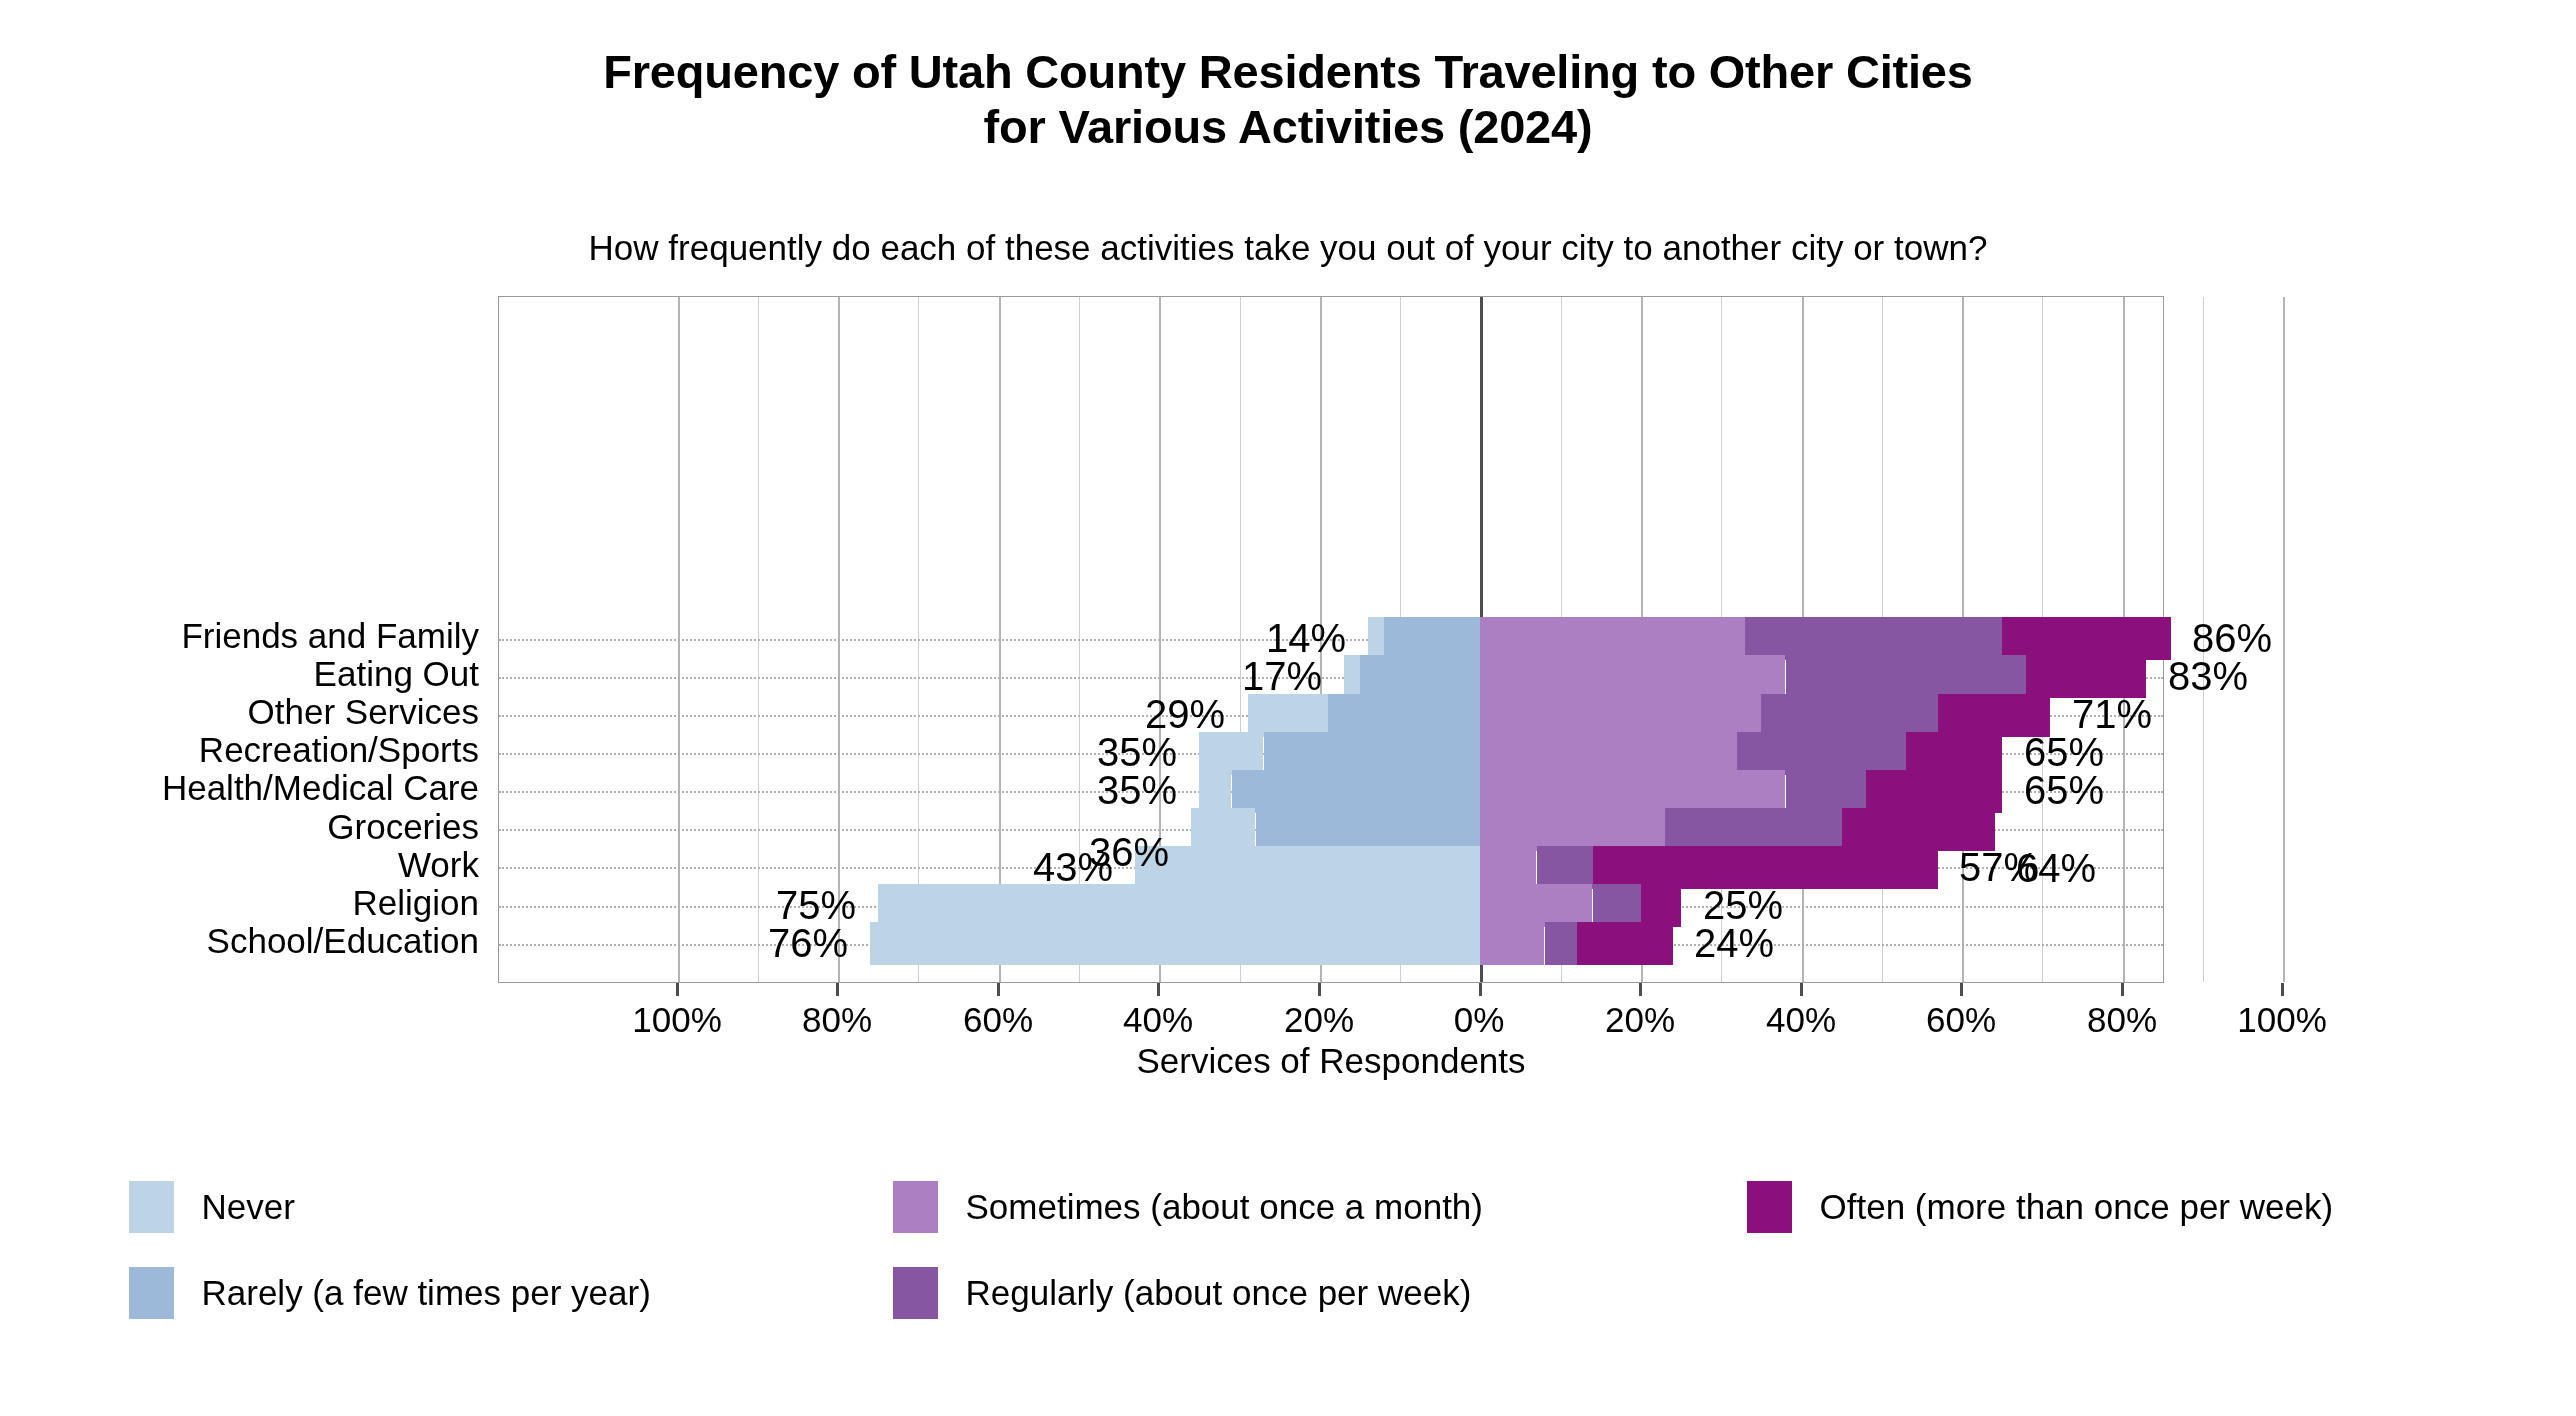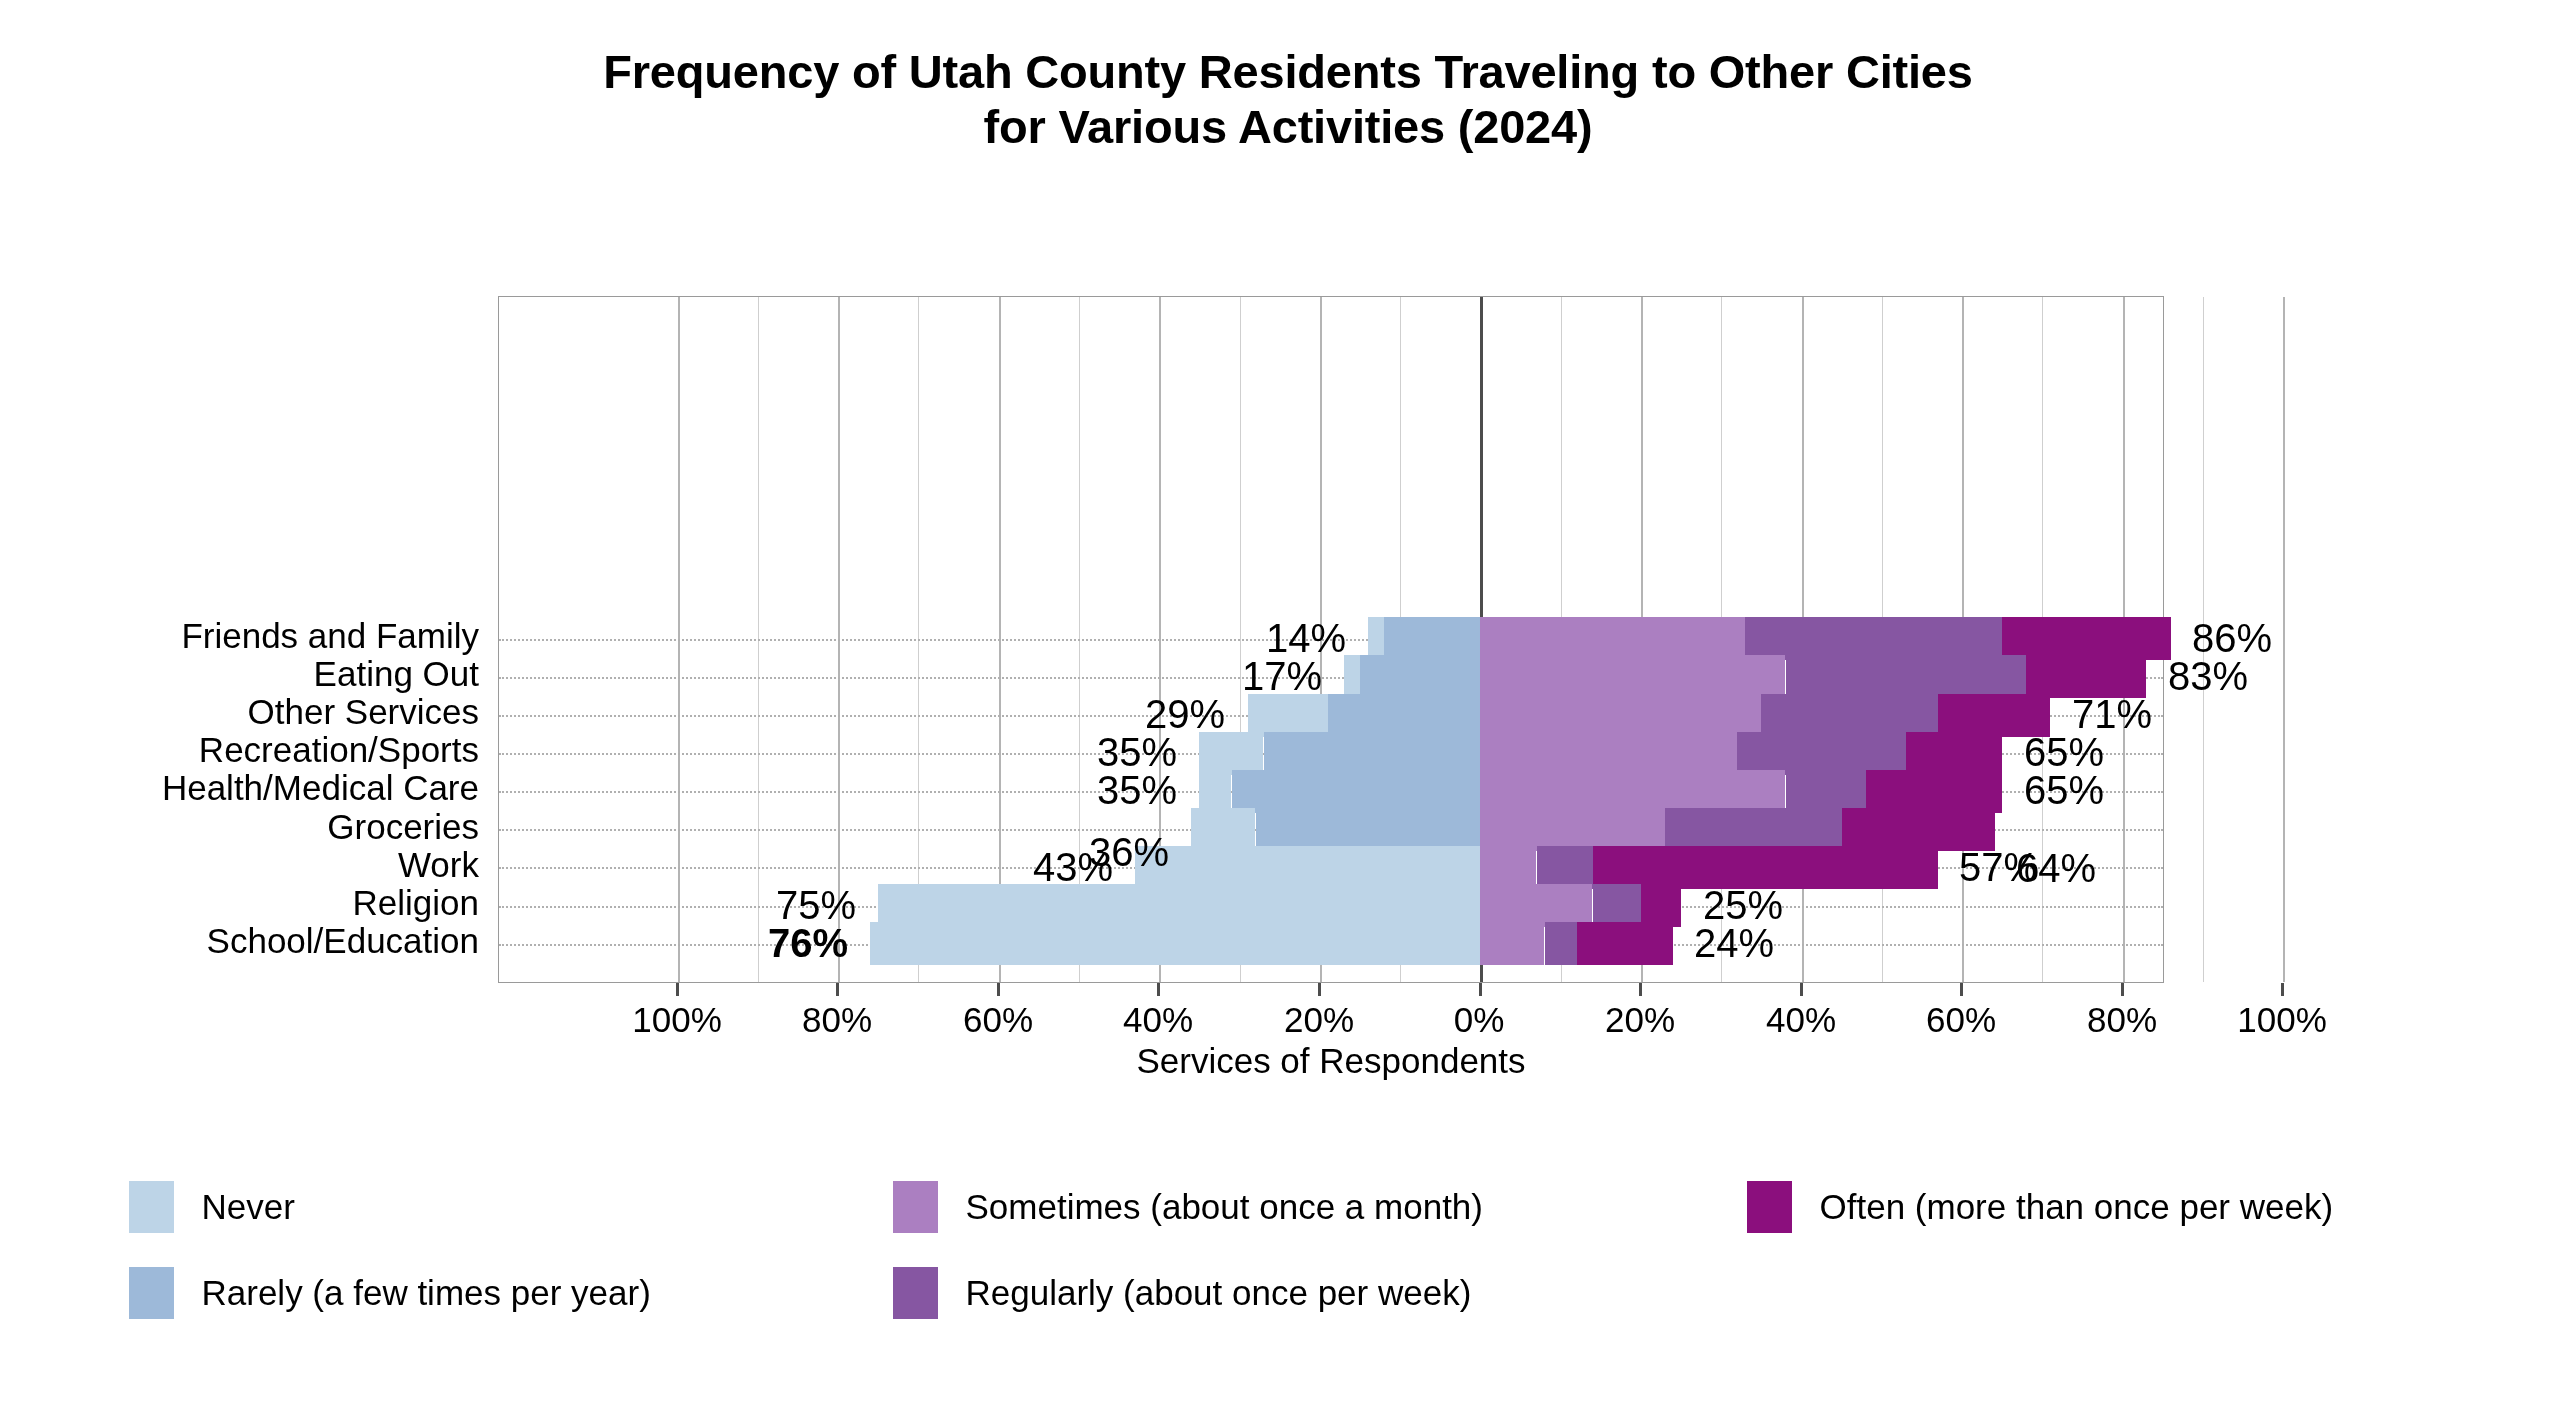--- a/index.html
+++ b/index.html
@@ -68,20 +68,21 @@
 </head>
 <body>
 
 <div id="root">
 
   <div class="title">
     <div>Frequency of Utah County Residents Traveling to Other Cities</div>
     <div>for Various Activities (2024)</div>
   </div>
 
+  <div class="subtitle">How frequently do each of these activities take you out of your city to another city or town?</div>
 
   <div class="plot" id="plot">
       <div class="vgrid" style="left: 179px;"></div>
       <div class="vgrid" style="left: 339px;"></div>
       <div class="vgrid" style="left: 500px;"></div>
       <div class="vgrid" style="left: 660px;"></div>
       <div class="vgrid" style="left: 821px;"></div>
       <div class="vgrid zero" style="left: 981px;"></div>
       <div class="vgrid" style="left: 1142px;"></div>
       <div class="vgrid" style="left: 1303px;"></div>
@@ -190,21 +191,21 @@
       <div class="vlab left" style="top: 752px; left: 1001px; width: 176px;">35%</div>
       <div class="vlab right" style="top: 752px; left: 2024px;">65%</div>
       <div class="vlab left" style="top: 790px; left: 1001px; width: 176px;">35%</div>
       <div class="vlab right" style="top: 790px; left: 2024px;">65%</div>
       <div class="vlab left" style="top: 852px; left: 993px; width: 176px;">36%</div>
       <div class="vlab right" style="top: 868px; left: 2016px;">64%</div>
       <div class="vlab left" style="top: 867px; left: 937px; width: 176px;">43%</div>
       <div class="vlab right" style="top: 867px; left: 1959px;">57%</div>
       <div class="vlab left" style="top: 905px; left: 680px; width: 176px;">75%</div>
       <div class="vlab right" style="top: 905px; left: 1703px;">25%</div>
-      <div class="vlab left" style="top: 943px; left: 672px; width: 176px; font-weight: bold;">76%</div>
+      <div class="vlab left" style="top: 943px; left: 672px; width: 176px;">76%</div>
       <div class="vlab right" style="top: 943px; left: 1694px;">24%</div>
     </div>
   <div id="xaxis" style="position: absolute; left: 0px; top: 983px; width: 2576px; height: 69px;">
       <div class="tick" style="left: 676px;"></div>
       <div class="ticklab" style="left: 677px;">100%</div>
       <div class="tick" style="left: 836px;"></div>
       <div class="ticklab" style="left: 837px;">80%</div>
       <div class="tick" style="left: 997px;"></div>
       <div class="ticklab" style="left: 998px;">60%</div>
       <div class="tick" style="left: 1157px;"></div>

